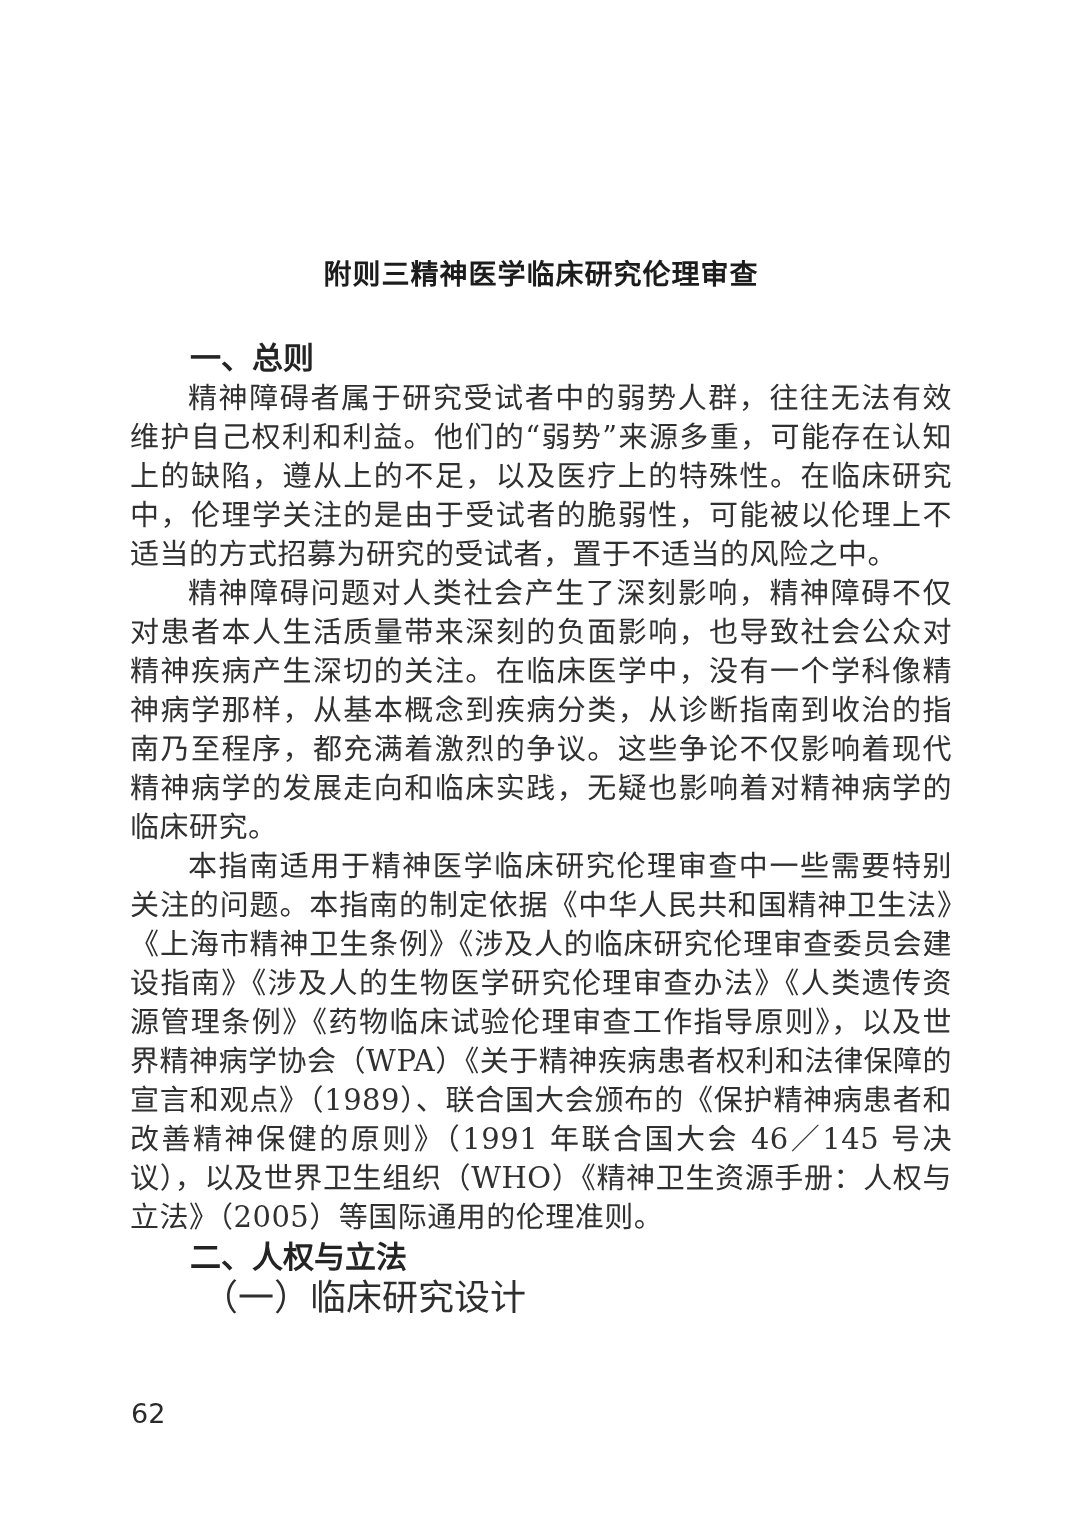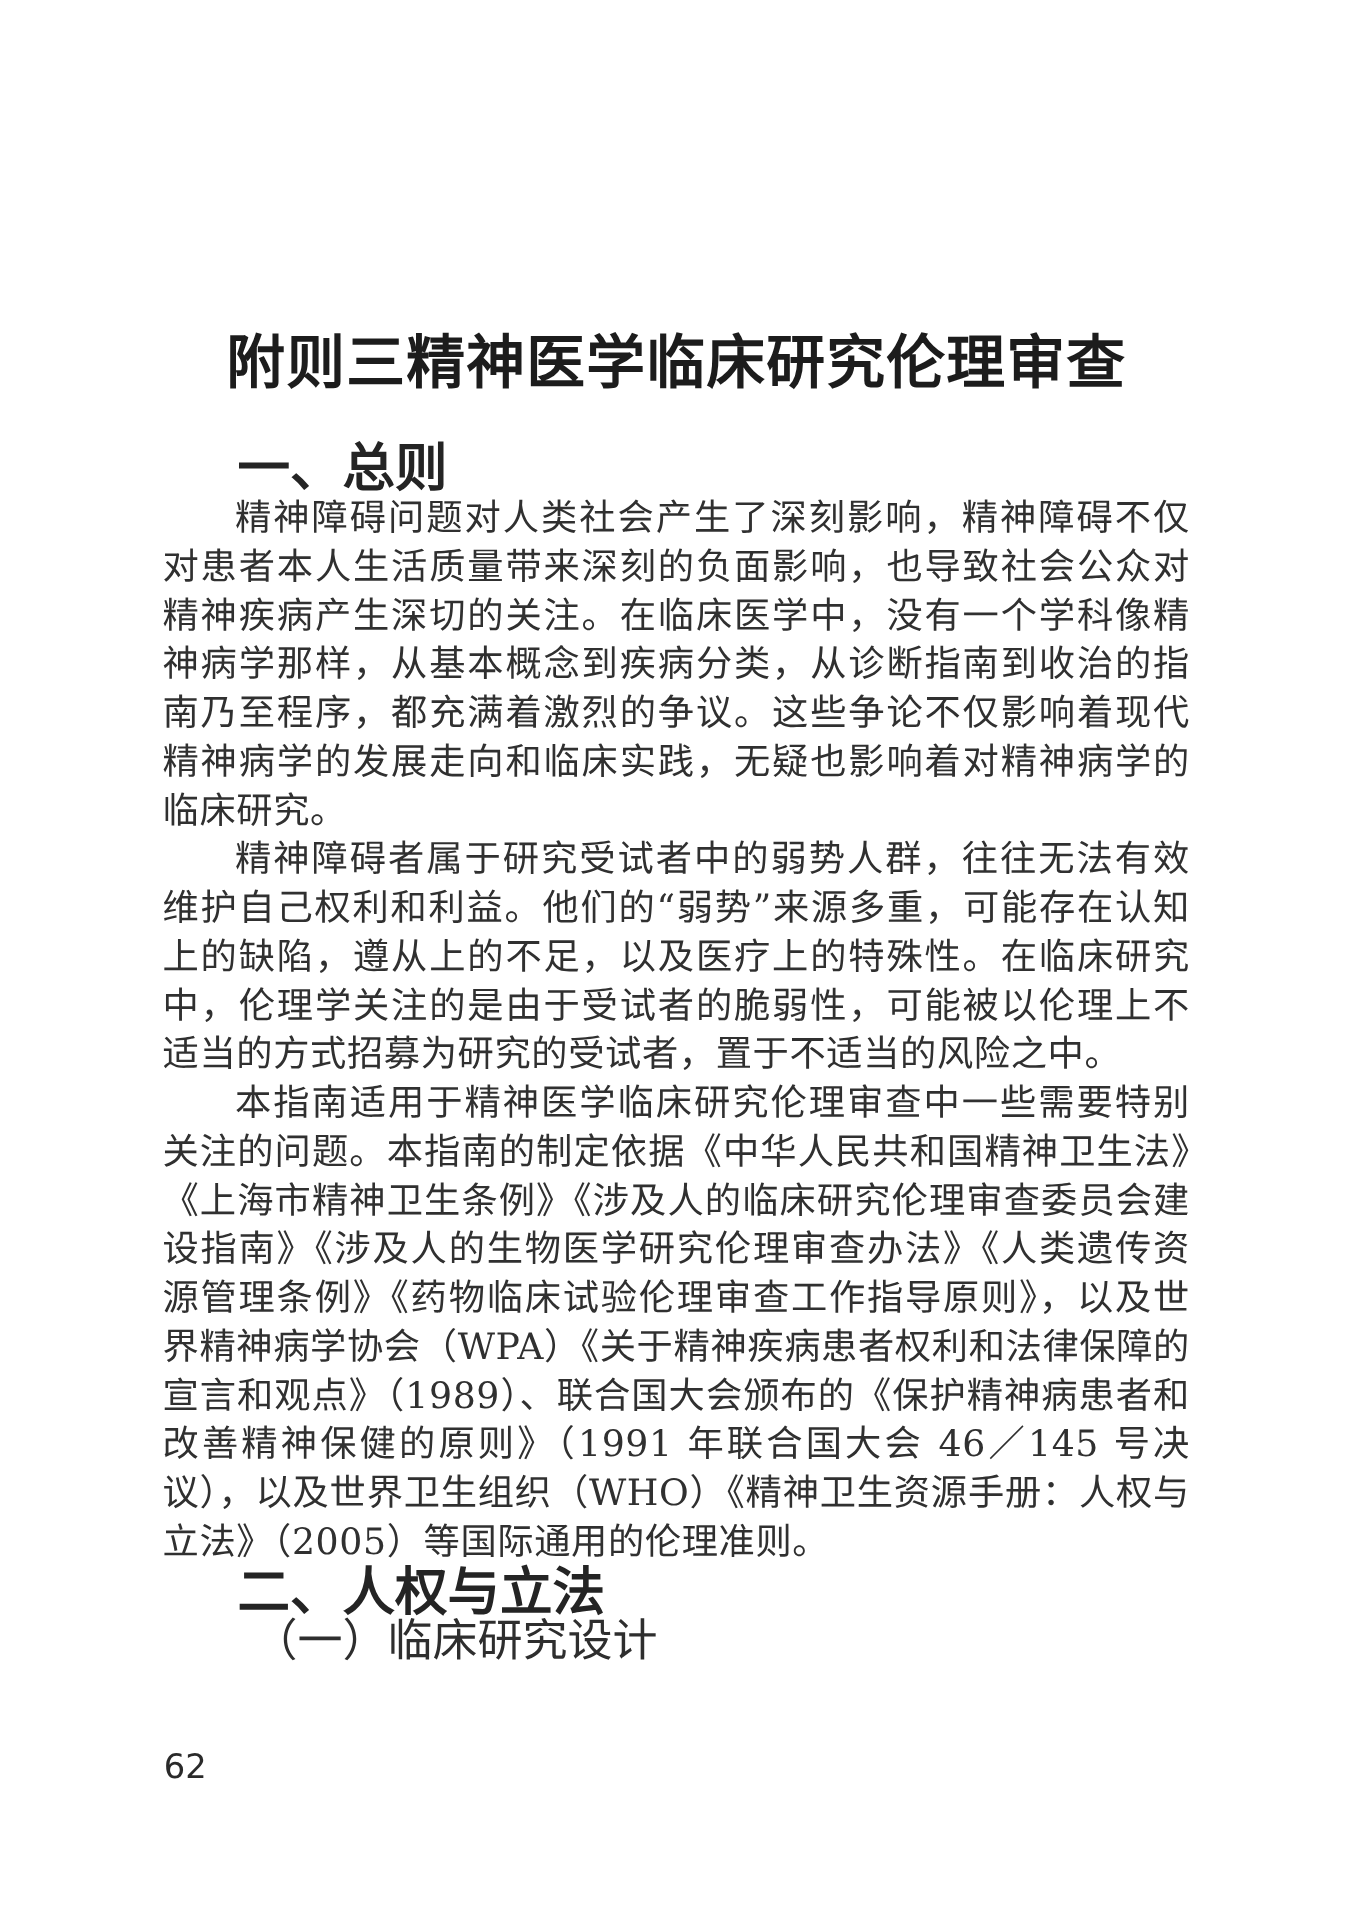--- a/index.html
+++ b/index.html
@@ -16,33 +16,33 @@
     font-family: "DejaVu Serif", "Liberation Serif", serif;
     color: #2e2e2e;
   }
   .content {
     position: absolute;
     left: 130px;
     top: 252px;
     width: 822px;
   }
   .doc-title {
-    margin: 16px 0 40px 0;
+    margin: 0 0 40px 0;
     text-align: center;
     font-family: "DejaVu Sans", "Liberation Sans", sans-serif;
-    font-size: 47px;
+    font-size: 28px;
     font-weight: 700;
     letter-spacing: 1px;
     color: #1c1c1c;
     line-height: 46px;
   }
   .section-heading {
     margin: 0;
     padding-left: 60px;
-    font-size: 42px;
+    font-size: 31px;
     font-weight: 700;
     line-height: 41px;
     color: #242424;
   }
   .body-para {
     margin: 0;
     font-size: 29px;
     line-height: 39px;
     letter-spacing: 0.5px;
     text-indent: 2em;
@@ -70,22 +70,22 @@
 </head>
 <body>
 
 <div class="page">
   <div class="content">
 
     <h1 class="doc-title">附则三精神医学临床研究伦理审查</h1>
 
     <div>
       <h2 class="section-heading">一、总则</h2>
+      <p class="body-para">精神障碍者属于研究受试者中的弱势人群，往往无法有效维护自己权利和利益。他们的“弱势”来源多重，可能存在认知上的缺陷，遵从上的不足，以及医疗上的特殊性。在临床研究中，伦理学关注的是由于受试者的脆弱性，可能被以伦理上不适当的方式招募为研究的受试者，置于不适当的风险之中。</p>
       <p class="body-para">精神障碍问题对人类社会产生了深刻影响，精神障碍不仅对患者本人生活质量带来深刻的负面影响，也导致社会公众对精神疾病产生深切的关注。在临床医学中，没有一个学科像精神病学那样，从基本概念到疾病分类，从诊断指南到收治的指南乃至程序，都充满着激烈的争议。这些争论不仅影响着现代精神病学的发展走向和临床实践，无疑也影响着对精神病学的临床研究。</p>
-      <p class="body-para">精神障碍者属于研究受试者中的弱势人群，往往无法有效维护自己权利和利益。他们的“弱势”来源多重，可能存在认知上的缺陷，遵从上的不足，以及医疗上的特殊性。在临床研究中，伦理学关注的是由于受试者的脆弱性，可能被以伦理上不适当的方式招募为研究的受试者，置于不适当的风险之中。</p>
       <p class="body-para">本指南适用于精神医学临床研究伦理审查中一些需要特别关注的问题。本指南的制定依据《中华人民共和国精神卫生法》《上海市精神卫生条例》《涉及人的临床研究伦理审查委员会建设指南》《涉及人的生物医学研究伦理审查办法》《人类遗传资源管理条例》《药物临床试验伦理审查工作指导原则》，以及世界精神病学协会（WPA）《关于精神疾病患者权利和法律保障的宣言和观点》（1989）、联合国大会颁布的《保护精神病患者和改善精神保健的原则》（1991 年联合国大会 46／145 号决议），以及世界卫生组织（WHO）《精神卫生资源手册：人权与立法》（2005）等国际通用的伦理准则。</p>
     </div>
 
     <div>
       <h2 class="section-heading">二、人权与立法</h2>
       <p class="sub-heading">（一）临床研究设计</p>
     </div>
 
   </div>
 

